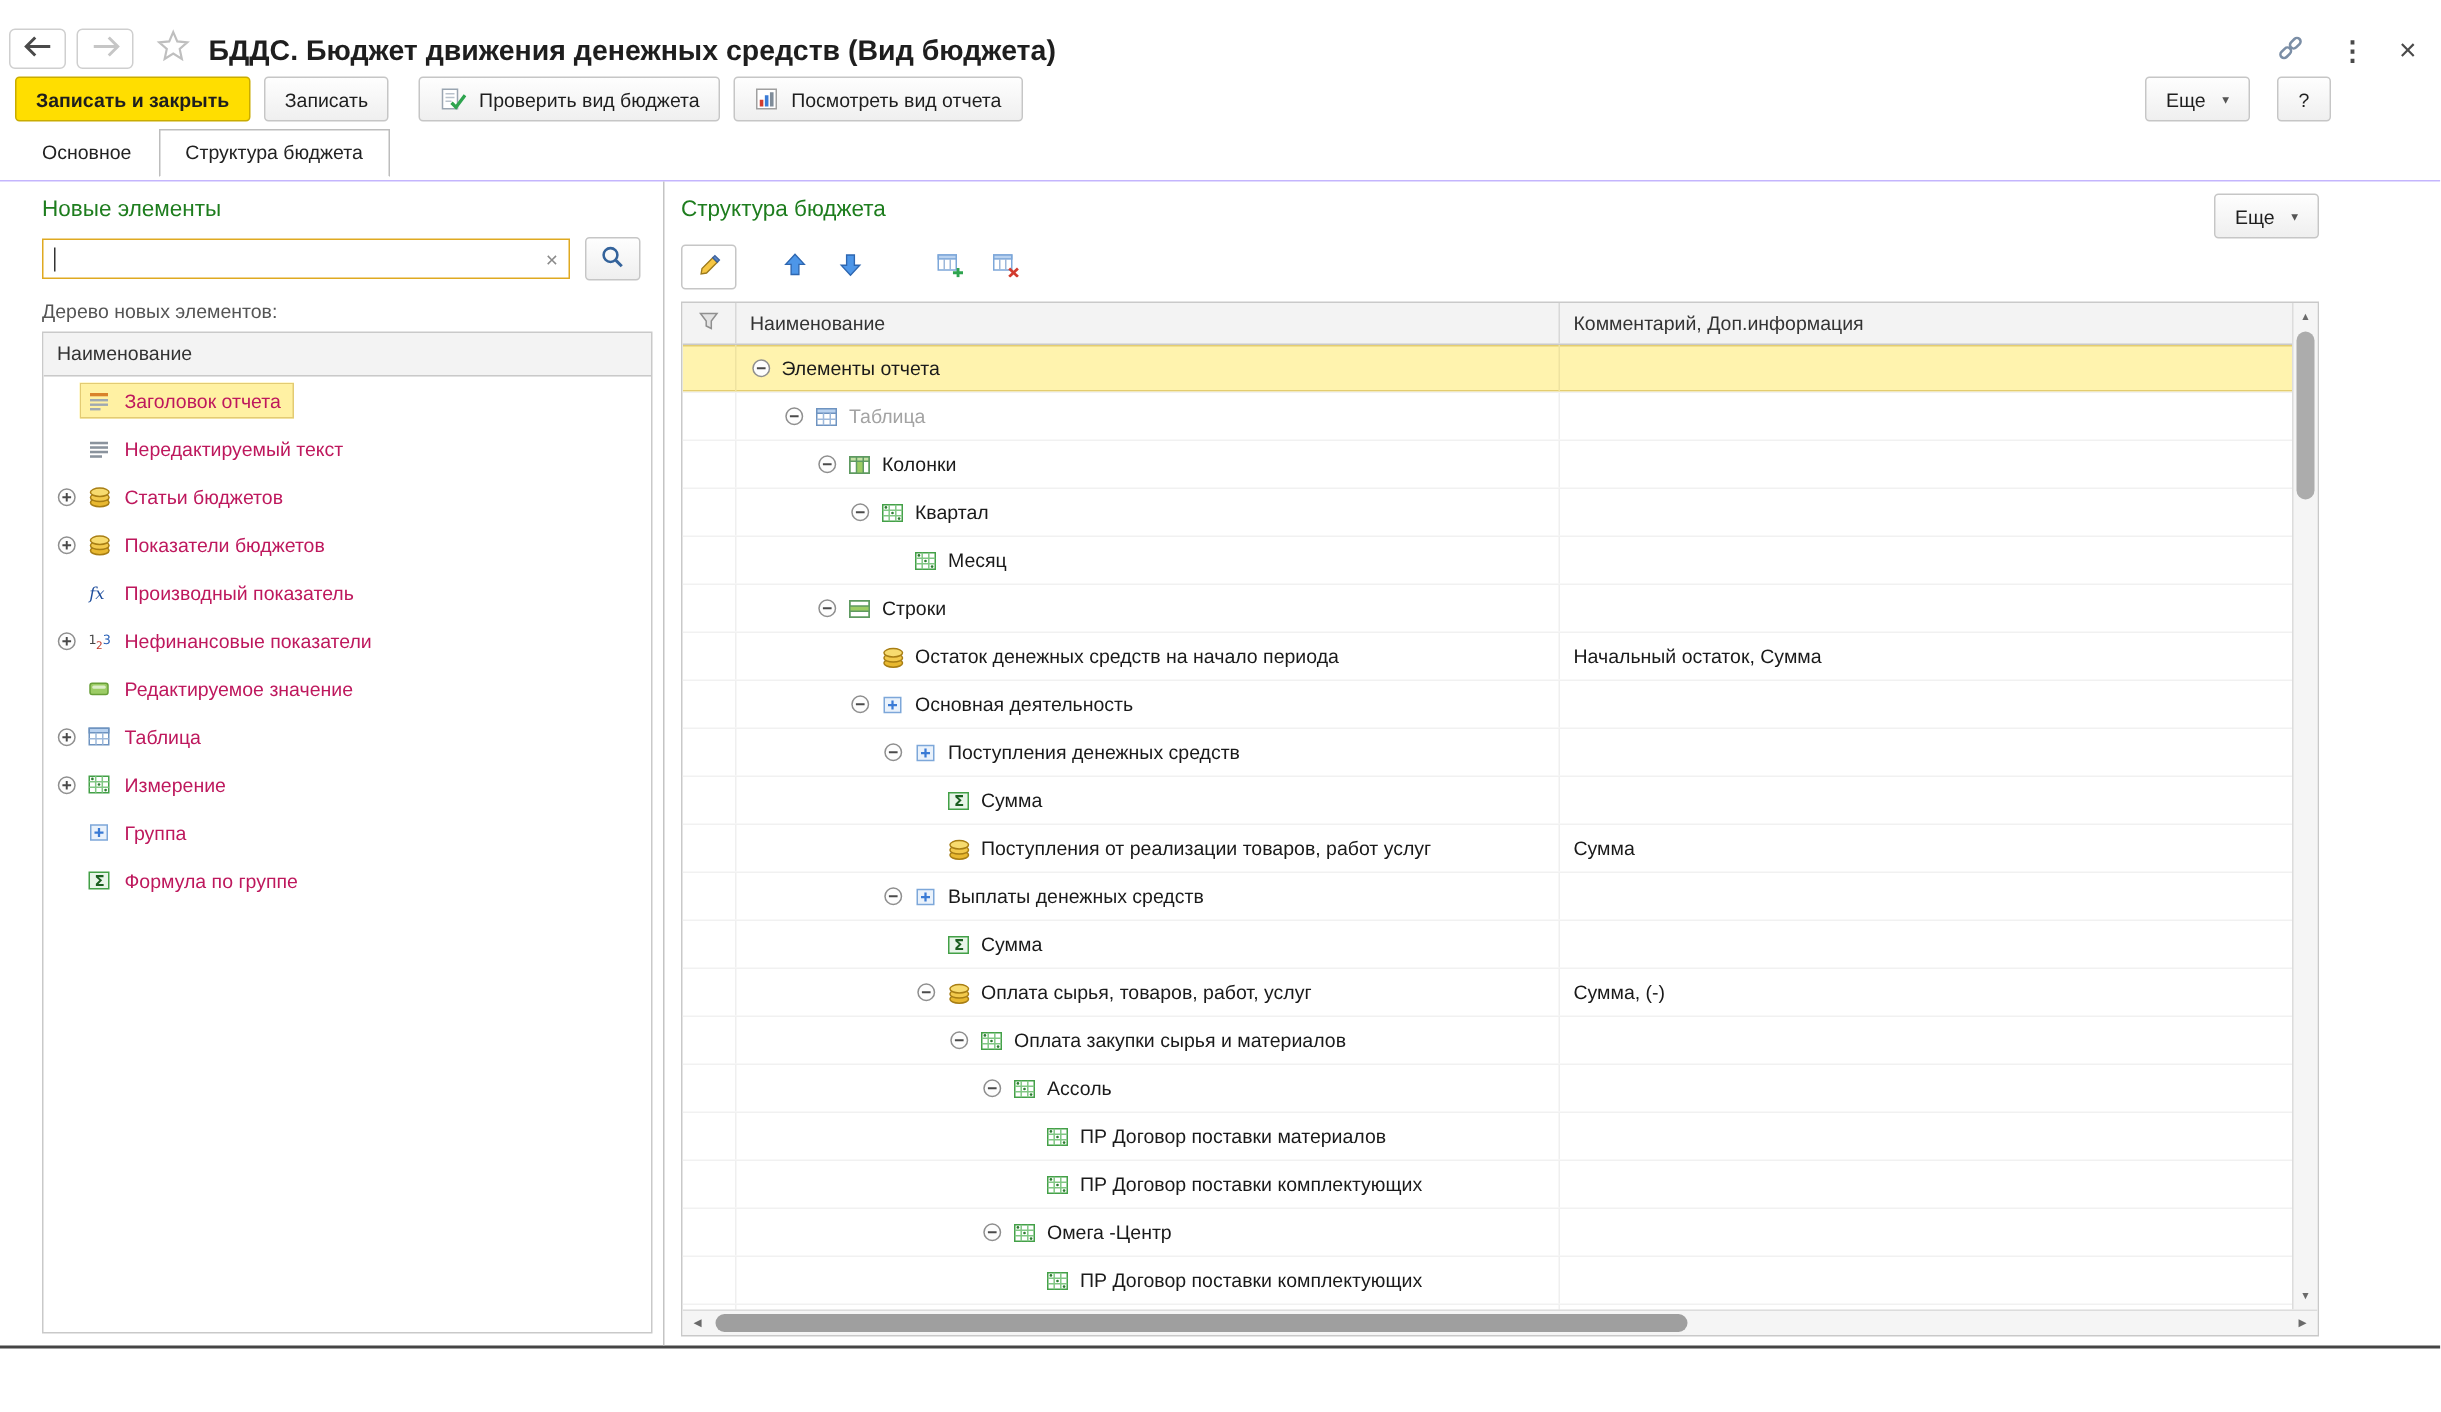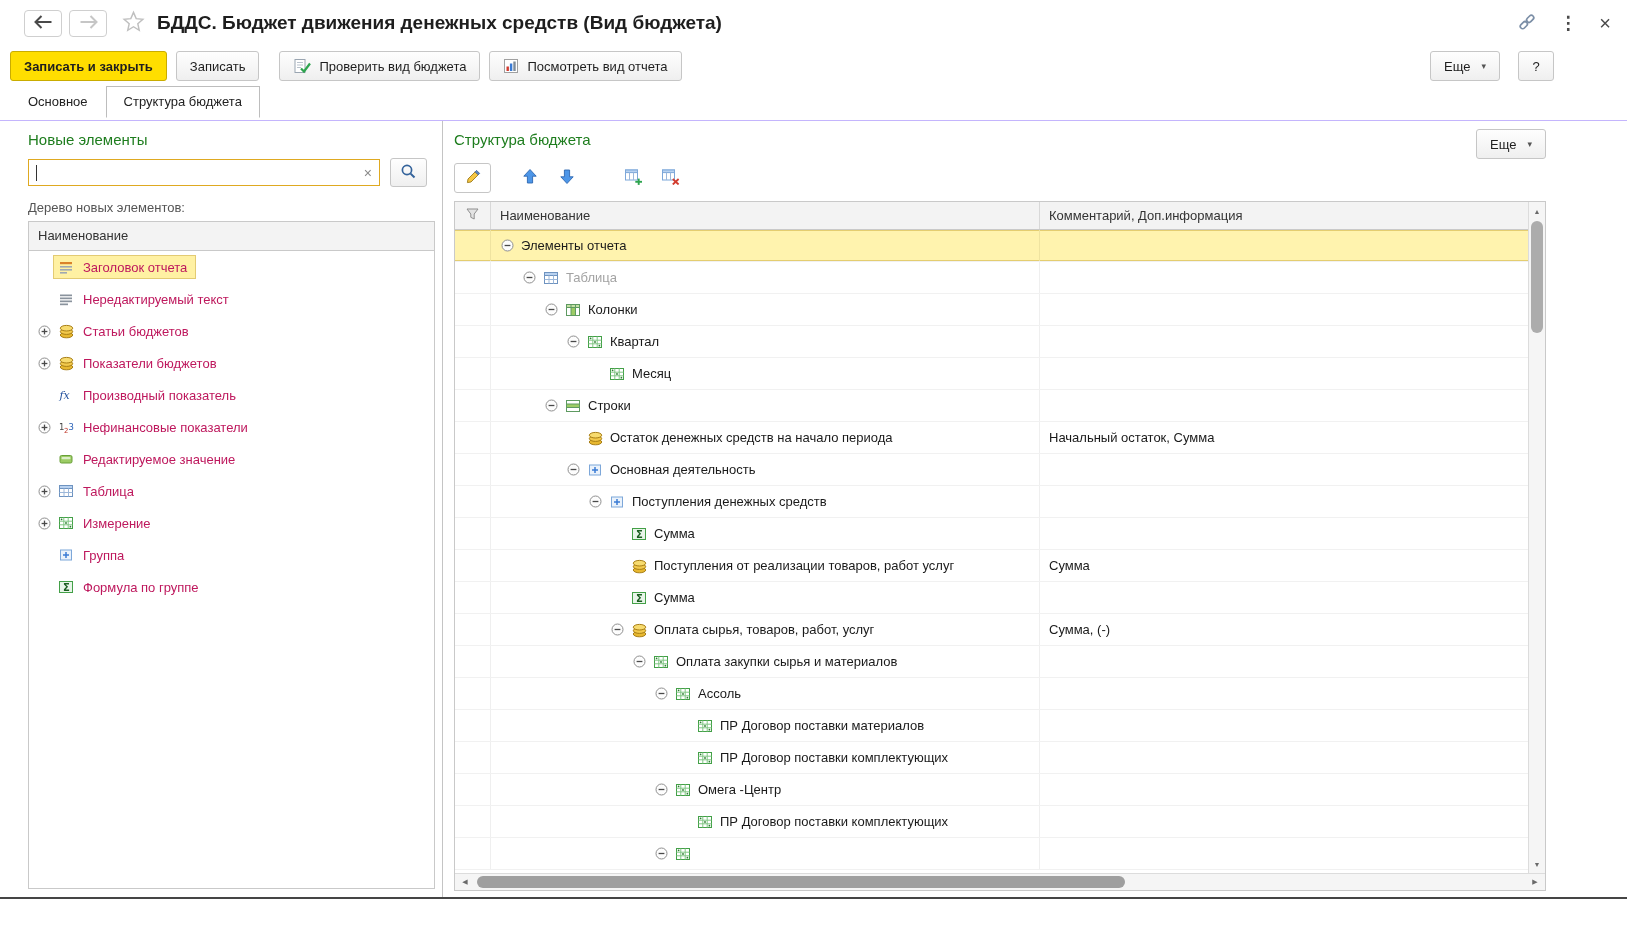--- a/index.html
+++ b/index.html
@@ -1,21 +1,21 @@
 <!DOCTYPE html>
 <html><head>
 <meta charset="utf-8">
 <style>
 *{box-sizing:border-box}
 html,body{margin:0;padding:0;background:#fff}
 body{font-family:"Liberation Sans",sans-serif;color:#1e1e1e}
 .app{position:relative;width:1627px;height:941px;background:#fff;overflow:hidden}
 
 
-.titlebar{display:flex;align-items:center;height:46px;padding:0 16px 0 24px}
+.titlebar{display:flex;align-items:flex-end;height:46px;padding:0 16px 0 6px}
 .nav-btn{width:38px;height:27px;border:1px solid #CFCFCF;border-radius:4px;background:#fff;display:flex;align-items:center;justify-content:center;margin-right:7px;cursor:pointer;padding:0}
 .star-wrap{margin:0 12px 0 8px;display:flex;align-items:center}
 .win-title{font-size:19px;font-weight:700;margin:0;white-space:nowrap}
 .title-actions{margin-left:auto;display:flex;align-items:center;gap:22px}
 .ta-glyph{font-size:20px;color:#4a4a4a;cursor:pointer;line-height:1}
 .ta-kebab{font-size:18px;font-weight:700}
 
 
 .toolbar{display:flex;align-items:center;height:40px;padding:0 73px 0 10px;position:relative}
 .btn{height:30px;border:1px solid #C6C6C6;border-radius:3px;background:linear-gradient(#FEFEFE,#EFEFEF);font-family:"Liberation Sans",sans-serif;font-size:13px;color:#1e1e1e;padding:0 13px;display:inline-flex;align-items:center;gap:8px;cursor:pointer;white-space:nowrap}
@@ -637,20 +637,40 @@
                       <ellipse cx="8.5" cy="8.6" rx="6.2" ry="2.8" fill="#F2C94C" stroke="#A87E14"></ellipse>
                       <ellipse cx="8.5" cy="5.2" rx="6.2" ry="2.8" fill="#F7DB6F" stroke="#A87E14"></ellipse>
                     </svg>
                   </span>
       <span class="rt-label">Поступления от реализации товаров, работ услуг</span>
     </div>
     <div class="rt-comment">Сумма</div>
   </div>
               <div class="rt-row">
     <div class="rt-marker"></div>
+    <div class="rt-name" style="padding-left: 96px;">
+      <span class="rt-exp">
+                    <svg width="13" height="13" viewBox="0 0 13 13">
+                      <circle cx="6.5" cy="6.5" r="5.5" fill="#FDFDFD" stroke="#8F8F8F"></circle>
+                      <line x1="3.6" y1="6.5" x2="9.4" y2="6.5" stroke="#4A4A4A" stroke-width="1.3"></line>
+                    </svg>
+                  </span>
+      <span class="rt-icon">
+                    <svg width="16" height="16" viewBox="0 0 16 16">
+                      <rect x="2.5" y="3" width="11" height="10" fill="#EAF2FB" stroke="#7DA7D9"></rect>
+                      <line x1="5" y1="8" x2="11" y2="8" stroke="#3A7BD5" stroke-width="1.5"></line>
+                      <line x1="8" y1="5" x2="8" y2="11" stroke="#3A7BD5" stroke-width="1.5"></line>
+                    </svg>
+                  </span>
+      <span class="rt-label">Выплаты денежных средств</span>
+    </div>
+    <div class="rt-comment"></div>
+  </div>
+              <div class="rt-row">
+    <div class="rt-marker"></div>
     <div class="rt-name" style="padding-left: 118px;">
       <span class="rt-exp"></span>
       <span class="rt-icon">
                     <svg width="16" height="16" viewBox="0 0 16 16">
                       <rect x="1.5" y="2.5" width="13" height="11" fill="#E8F5E9" stroke="#43A047"></rect>
                       <text x="5" y="11.5" font-size="10" font-weight="bold" font-family="DejaVu Sans, sans-serif" fill="#1B5E20">Σ</text>
                     </svg>
                   </span>
       <span class="rt-label">Сумма</span>
     </div>

